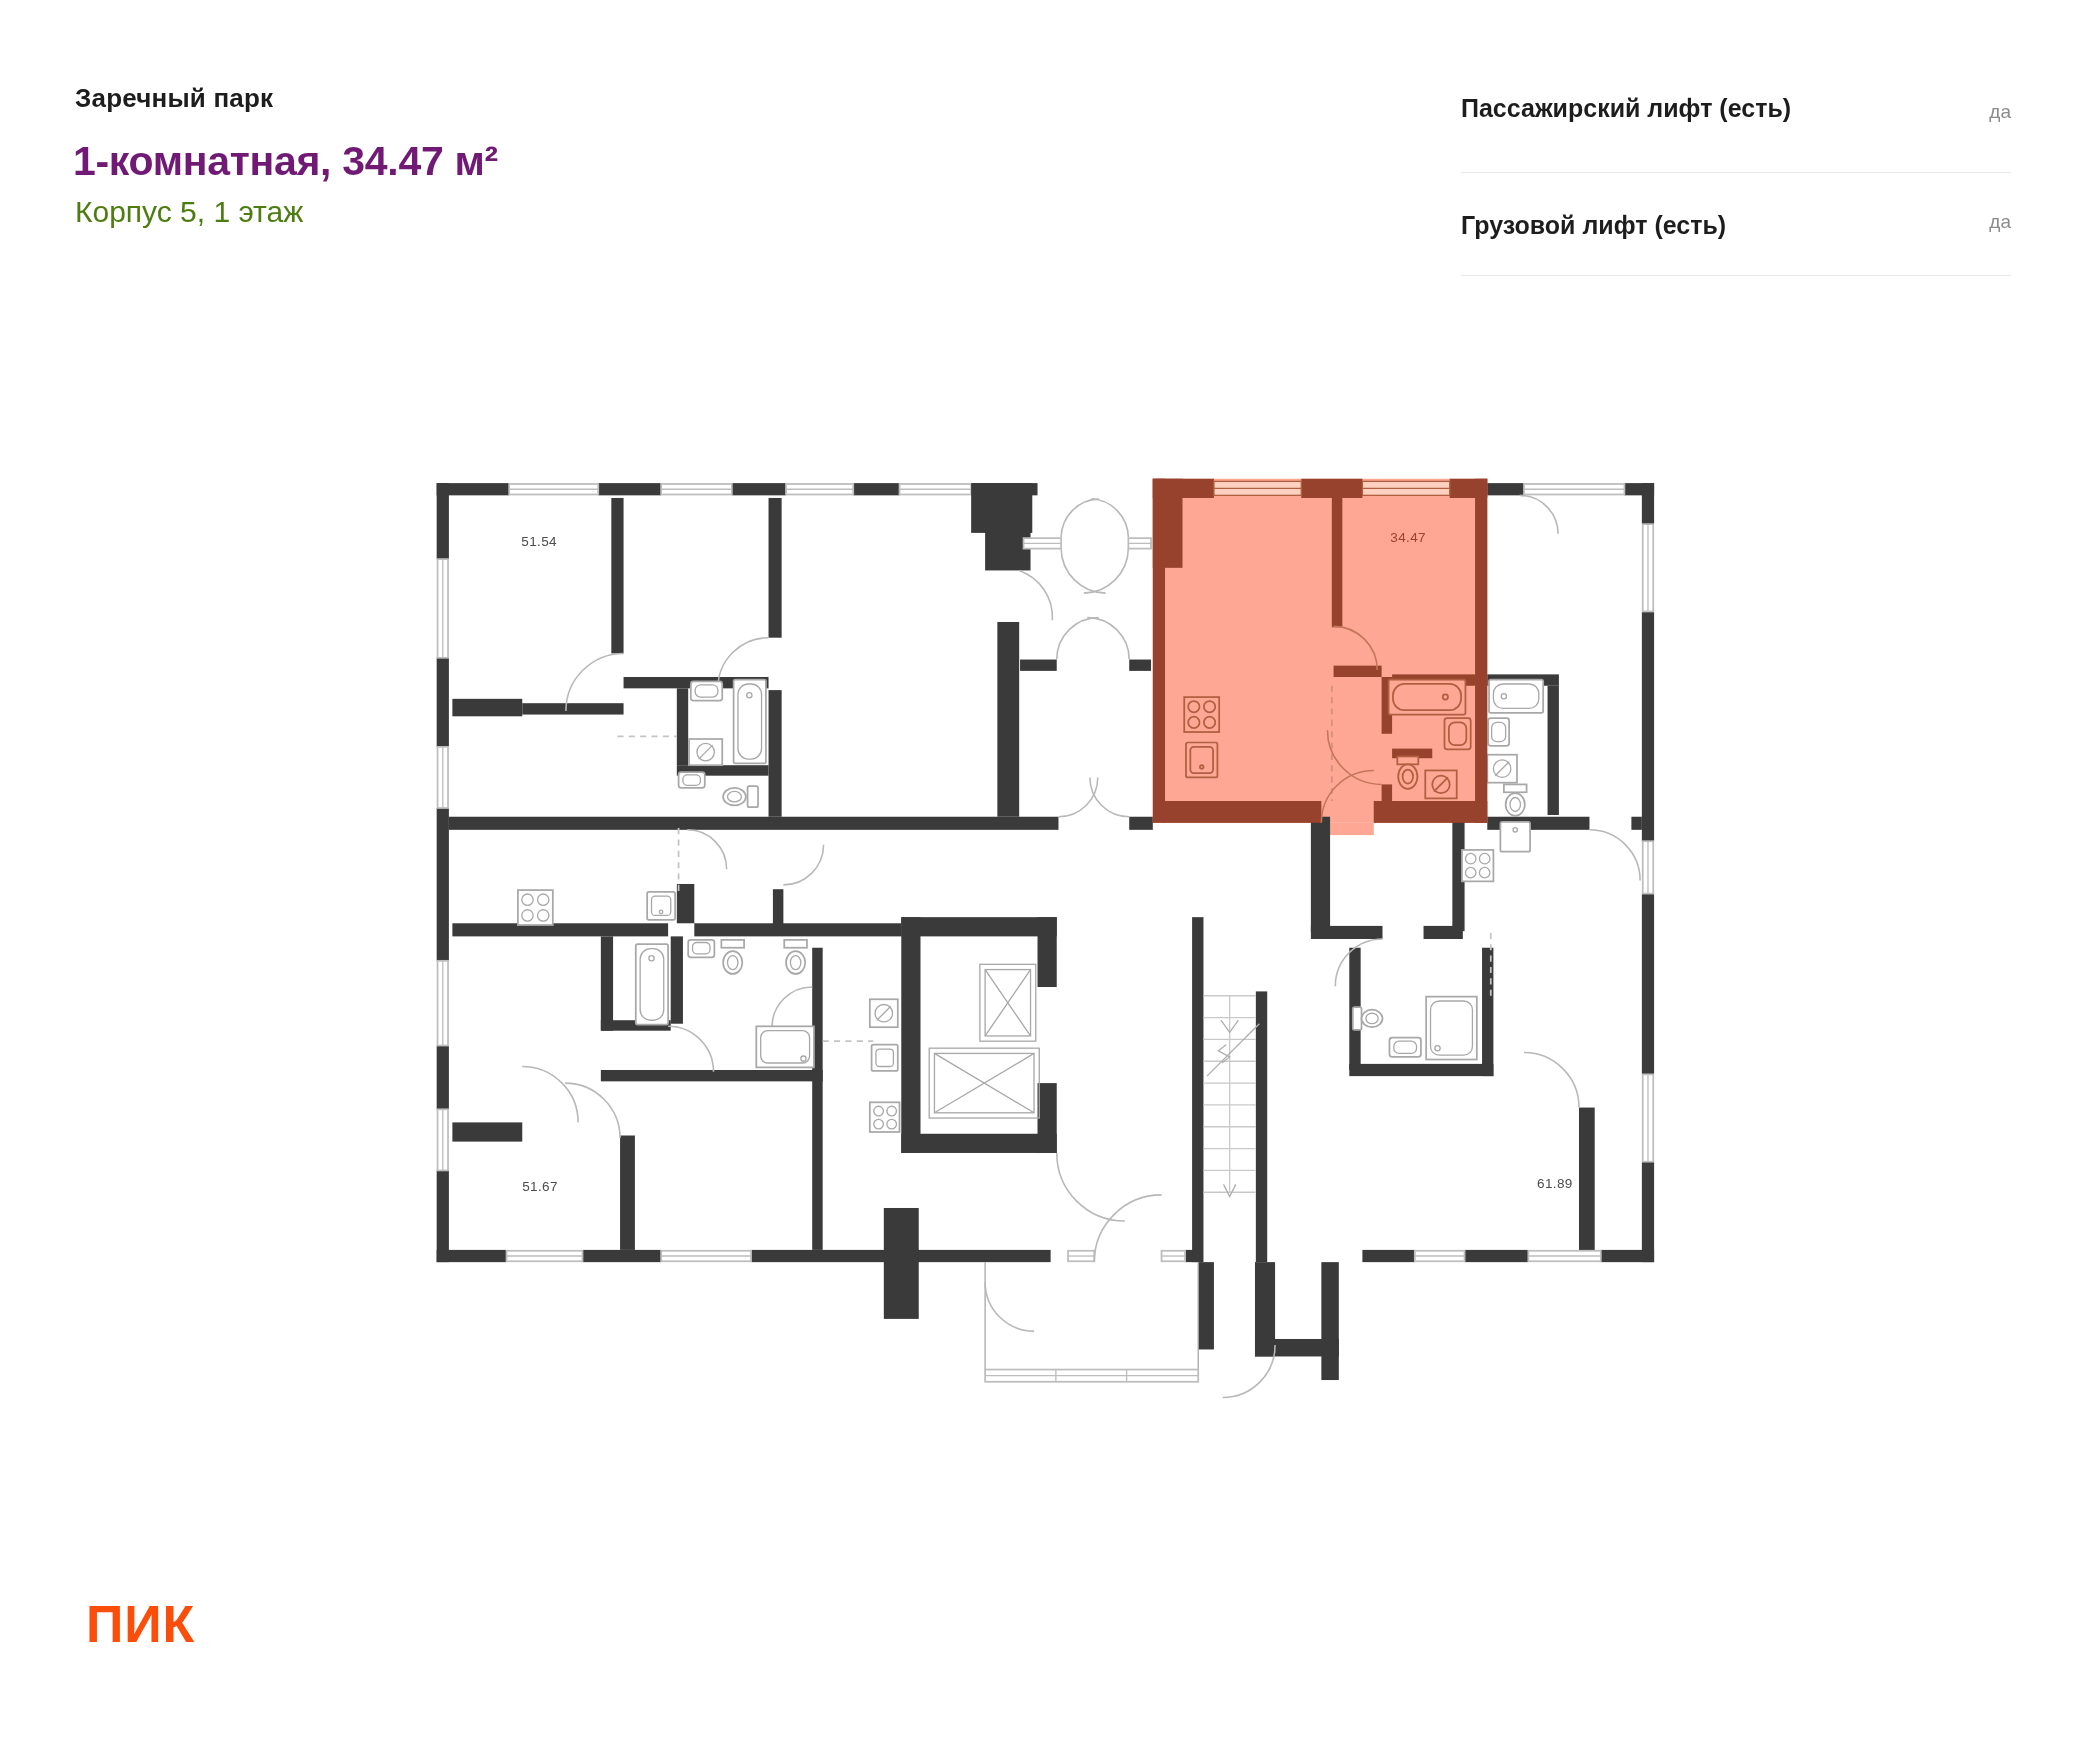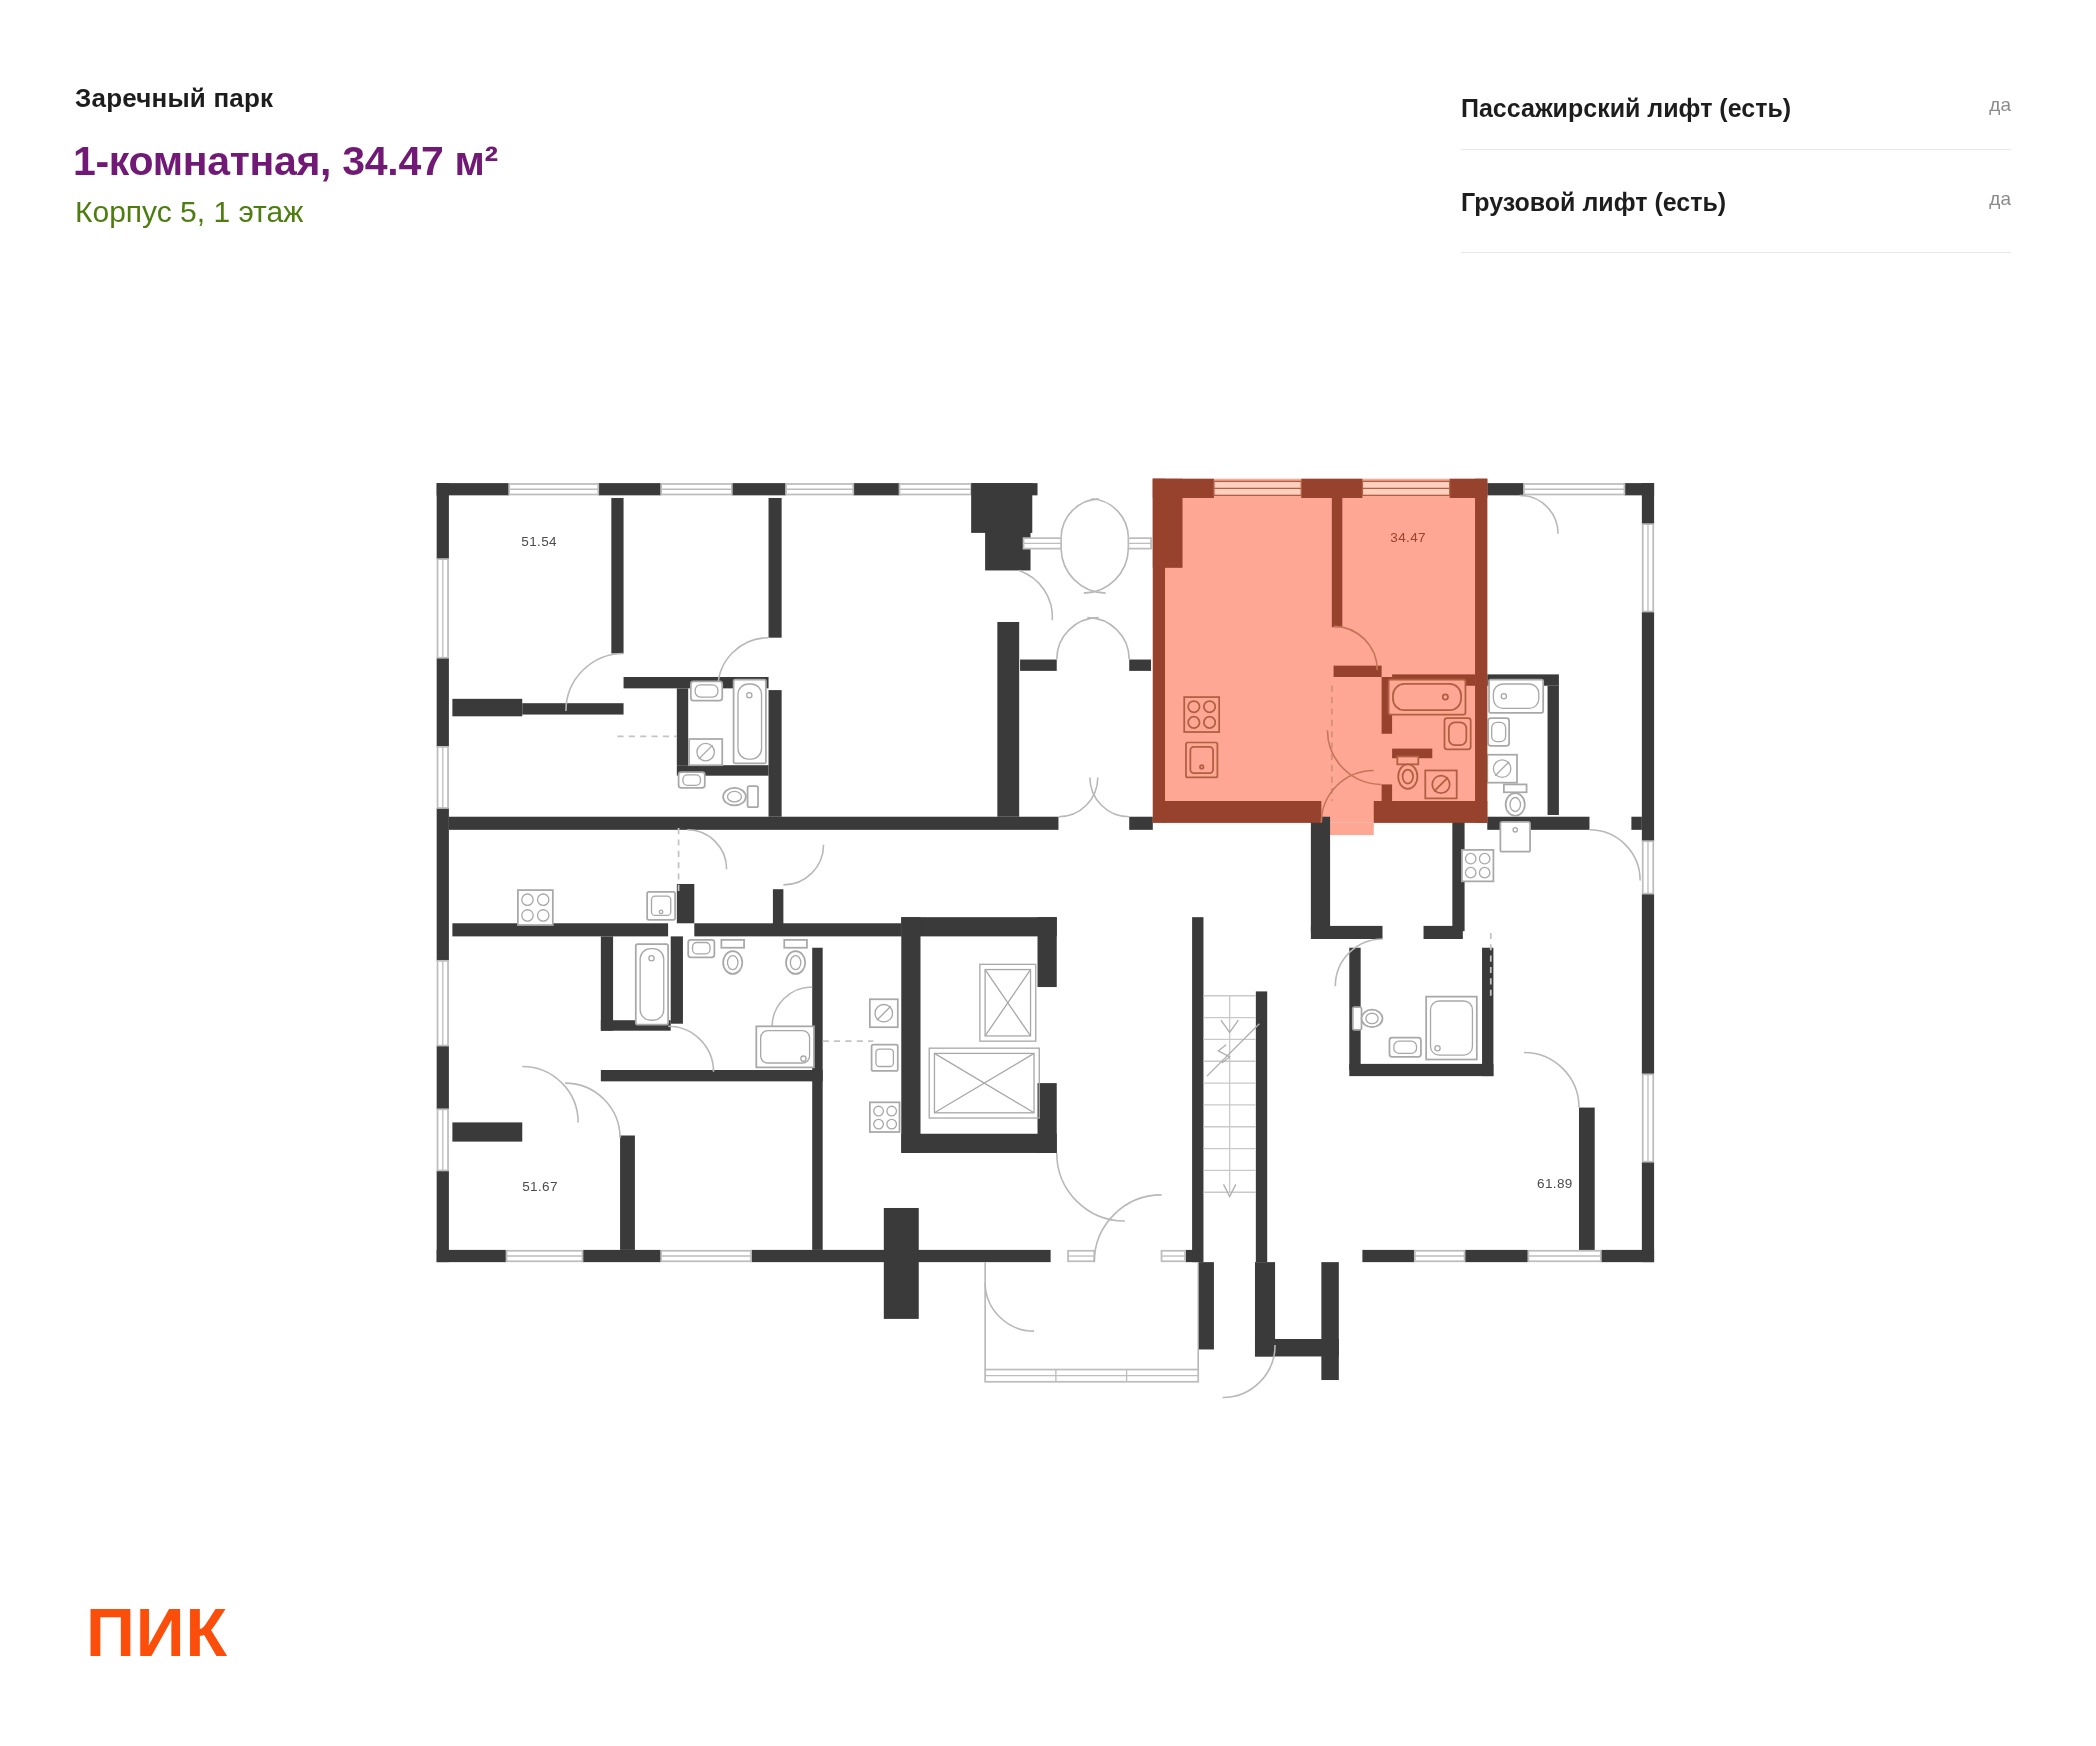--- a/index.html
+++ b/index.html
@@ -7,26 +7,26 @@
     width:2096px;height:1747px;position:relative;background:#ffffff;
     font-family:"Liberation Sans", sans-serif;overflow:hidden;
   }
   
   .hdr-project{position:absolute;left:75px;top:83px;font-size:26px;font-weight:700;color:#1d1d1d;letter-spacing:0.2px;}
   .hdr-title{position:absolute;left:73px;top:138px;font-size:41px;font-weight:700;color:#701a75;letter-spacing:-0.3px;}
   .hdr-subtitle{position:absolute;left:75px;top:195px;font-size:30px;font-weight:400;color:#4d7c0f;}
   
   .info{position:absolute;left:1461px;top:87px;width:550px;}
   .info-row{display:flex;justify-content:space-between;align-items:flex-start;border-bottom:1.7px solid #e7e7e7;}
-  .info-row.r1{padding:7px 0 26px 0;}
+  .info-row.r1{padding:7px 0 49px 0;align-items:flex-end;}
   .info-row.r2{padding:38px 0 35px 0;text-align:right;}
   .info-label{font-size:25px;font-weight:700;color:#1d1d1d;}
   .info-value{font-size:19px;font-weight:400;color:#8b8b8b;}
   
-  .logo{position:absolute;left:86px;top:1598px;font-size:68px;font-weight:700;color:#fb4e0a;letter-spacing:0.9px;line-height:1;}
+  .logo{position:absolute;left:86px;top:1598px;font-size:52px;font-weight:700;color:#fb4e0a;letter-spacing:0.9px;line-height:1;}
   
   .plan{position:absolute;left:0;top:0;}
   .wall{fill:#3a3a3a;}
   .brick{fill:#97422c;}
   .sal{fill:#fda794;}
   .salwin{fill:#fdd0bf;stroke:#b05f41;stroke-width:1.5;}
   .winr{fill:#ffffff;stroke:#bdbdbd;stroke-width:2;}
   .winl{stroke:#bdbdbd;stroke-width:1.5;fill:none;}
   .fx{fill:#ffffff;stroke:#a8a8a8;stroke-width:2;}
   .fxt{fill:none;stroke:#a8a8a8;stroke-width:1.5;}

